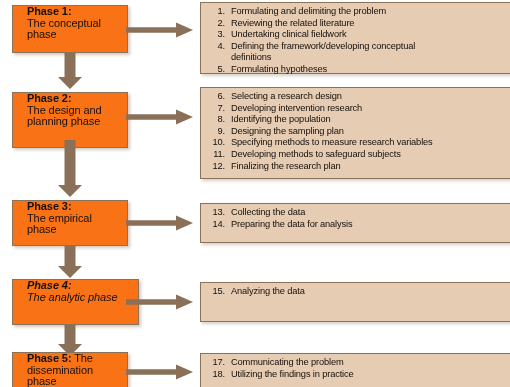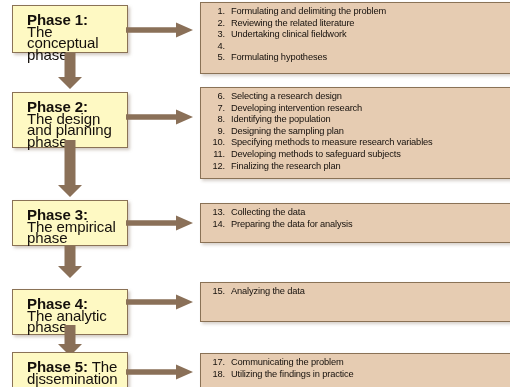--- a/index.html
+++ b/index.html
@@ -17,26 +17,26 @@
   #diagram {
     position: absolute;
     left: 0; top: 0;
     width: 510px; height: 387px;
   }
 
   
   .phase-box {
     position: absolute;
     box-sizing: border-box;
-    background: #fef9c3;
+    background: #f97316;
     border: 1px solid #8a7256;
     box-shadow: 2px 2px 3px rgba(120,100,80,0.35);
-    padding: 8px 7px 4px 14px;
+    padding: 0 7px 4px 14px;
     color: #15100c;
-    font-size: 15px;
+    font-size: 11px;
     line-height: 11.5px;
     letter-spacing: -0.1px;
   }
   .phase-box .ph-label { font-weight: bold; }
   .phase-box .ph-desc  { font-weight: normal; margin-top: 16px; }
 
   
   .steps-panel {
     position: absolute;
     box-sizing: border-box;
@@ -100,20 +100,21 @@
       <li>
         <span class="num">2.</span>
         <span class="txt">Reviewing the related literature</span>
       </li>
       <li>
         <span class="num">3.</span>
         <span class="txt">Undertaking clinical fieldwork</span>
       </li>
       <li>
         <span class="num">4.</span>
+        <span class="txt" style="max-width:200px;">Defining the framework/developing conceptual definitions</span>
       </li>
       <li>
         <span class="num">5.</span>
         <span class="txt">Formulating hypotheses</span>
       </li>
     </ol>
   </div>
 
   <div class="arrow-down" style="left:55px; top:53px; width:30px; height:37px;">
     <svg width="30" height="37" viewBox="0 0 30 37">
@@ -194,21 +195,21 @@
       </li>
     </ol>
   </div>
 
   <div class="arrow-down" style="left:55px; top:246px; width:30px; height:33px;">
     <svg width="30" height="33" viewBox="0 0 30 33">
       <path d="M9.5 0 L20.5 0 L20.5 20 L27 20 L15 32 L3 20 L9.5 20 Z" fill="#8a7058"></path>
     </svg>
   </div>
 
-  <div class="phase-box" style="left:12px; top:289px; width:116px; height:46px;">
+  <div class="phase-box" style="left:12px; top:279px; width:127px; height:46px;font-style:italic;">
     <span class="ph-label">Phase 4:</span><br>
     <span class="ph-desc">The analytic phase</span>
   </div>
 
   <div class="arrow-right" style="left:126px; top:294px; width:68px; height:16px;">
     <svg width="68" height="16" viewBox="0 0 68 16">
       <path d="M0 5.2 L50 5.2 L50 0.6 L67 8 L50 15.4 L50 10.8 L0 10.8 Z" fill="#8a7058"></path>
     </svg>
   </div>
 

